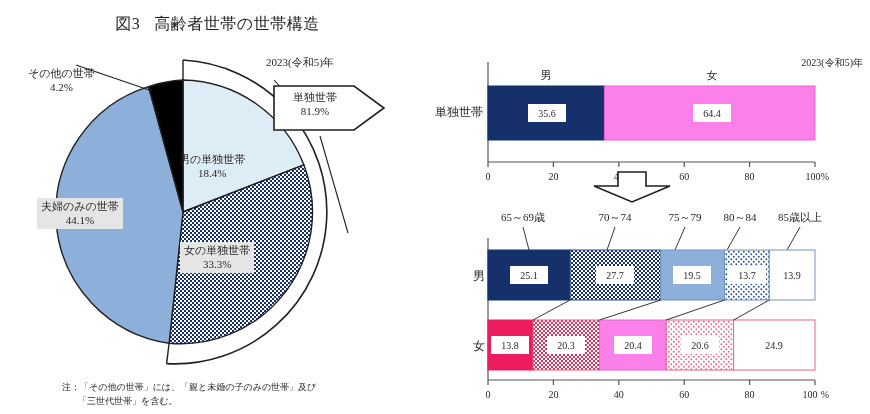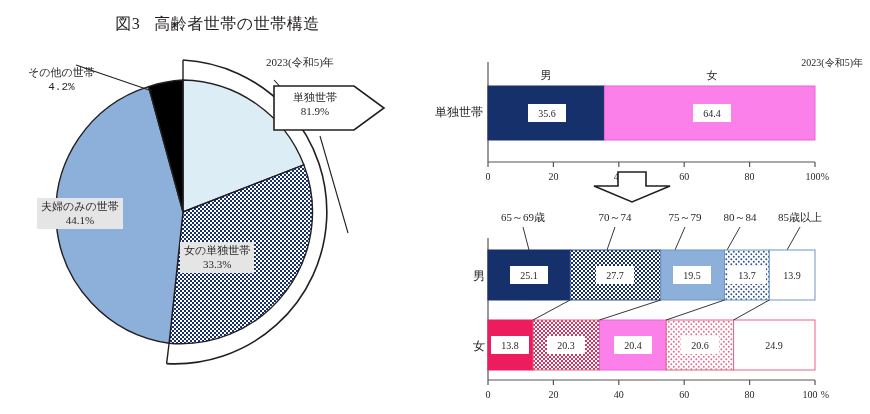--- a/index.html
+++ b/index.html
@@ -150,44 +150,52 @@
       <path d="M 165 164 L 151.1 295.3 A 132 132 0 0 1 130.6 38.6 Z" fill="#8cb0d9" stroke="#231f20" stroke-width="1.4"></path>
 
       <path d="M 165 164 L 130.6 38.6 A 132 132 0 0 1 165 32 Z" fill="#000000" stroke="#231f20" stroke-width="1.4"></path>
 
       <line x1="58" y1="17" x2="134" y2="43" stroke="#231f20" stroke-width="1.1"></line>
 
       <line x1="302" y1="82" x2="256" y2="32" stroke="#231f20" stroke-width="1.1"></line>
       <line x1="302" y1="88" x2="330" y2="185" stroke="#231f20" stroke-width="1.1"></line>
     </svg>
 
-    <div class="pie-label" style="left:28px; top:66px;font-family:Liberation Mono, monospace;">
+    <div class="pie-label" style="left:28px; top:66px;">
       <span>その他の世帯</span><br>
       <span>4.2%</span>
     </div>
 
     <div class="pie-label boxed" style="left:37px; top:198px;">
       <span>夫婦のみの世帯</span><br>
       <span>44.1%</span>
     </div>
 
+    <div class="pie-label" style="left:179px; top:152px;">
+      <span>男の単独世帯</span><br>
+      <span>18.4%</span>
+    </div>
 
     <div class="pie-label boxed" style="left:180px; top:242px;">
       <span>女の単独世帯</span><br>
       <span>33.3%</span>
     </div>
 
     <svg style="position:absolute; left:272px; top:82px;" width="120" height="52" viewBox="0 0 120 52">
       <path d="M 2 4 L 82 4 L 112 26 L 82 48 L 2 48 Z" fill="#ffffff" stroke="#231f20" stroke-width="1.6"></path>
     </svg>
     <div class="pie-callout-text" style="left:274px; top:91px; width:82px;">
       <span>単独世帯</span><br>
       <span>81.9%</span>
     </div>
 
+    <div class="footnote">
+      <span>注：「その他の世帯」には、「親と未婚の子のみの世帯」及び</span>
+      <span class="ln2">「三世代世帯」を含む。</span>
+    </div>
   </div>
 
   <div class="panel" id="panel-right">
 
 
     <svg id="chart-top" class="chart-svg" width="435" height="130" viewBox="0 0 435 130">
 
       <text class="axis-text" x="428" y="14" text-anchor="end">2023(令和5)年</text>
 
       <line x1="53" y1="10" x2="53" y2="110" stroke="#555" stroke-width="1.2"></line>

